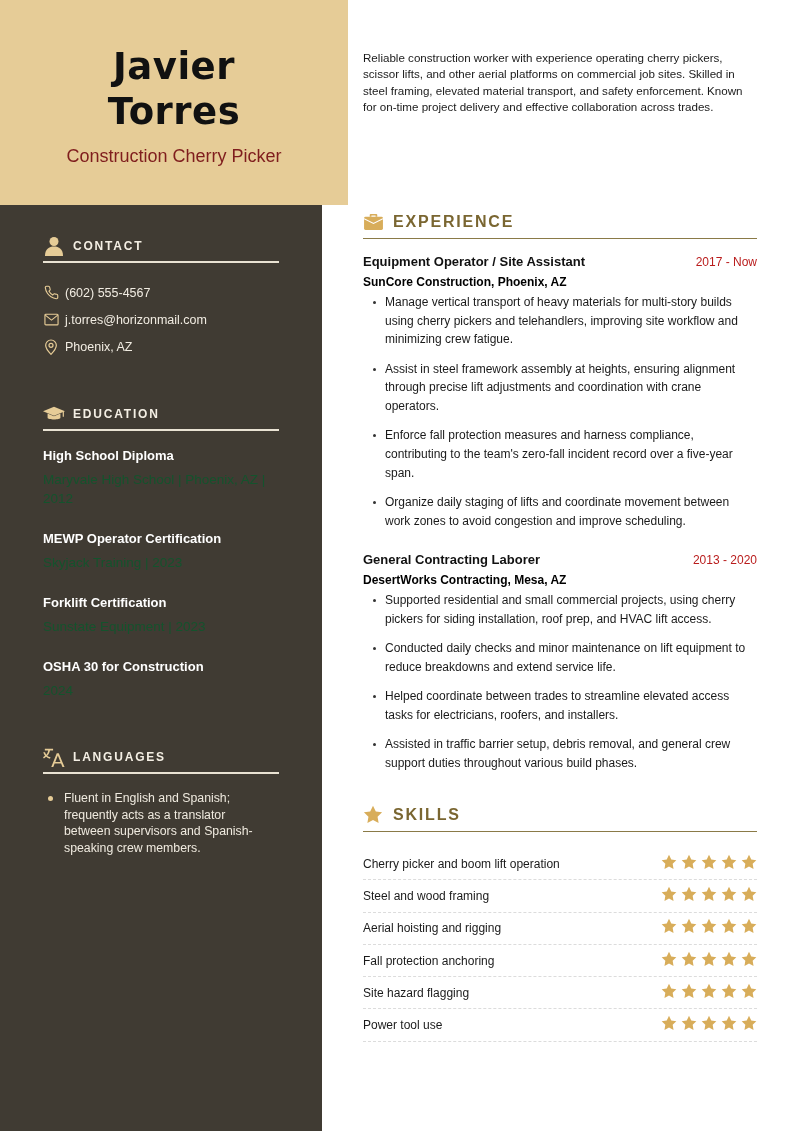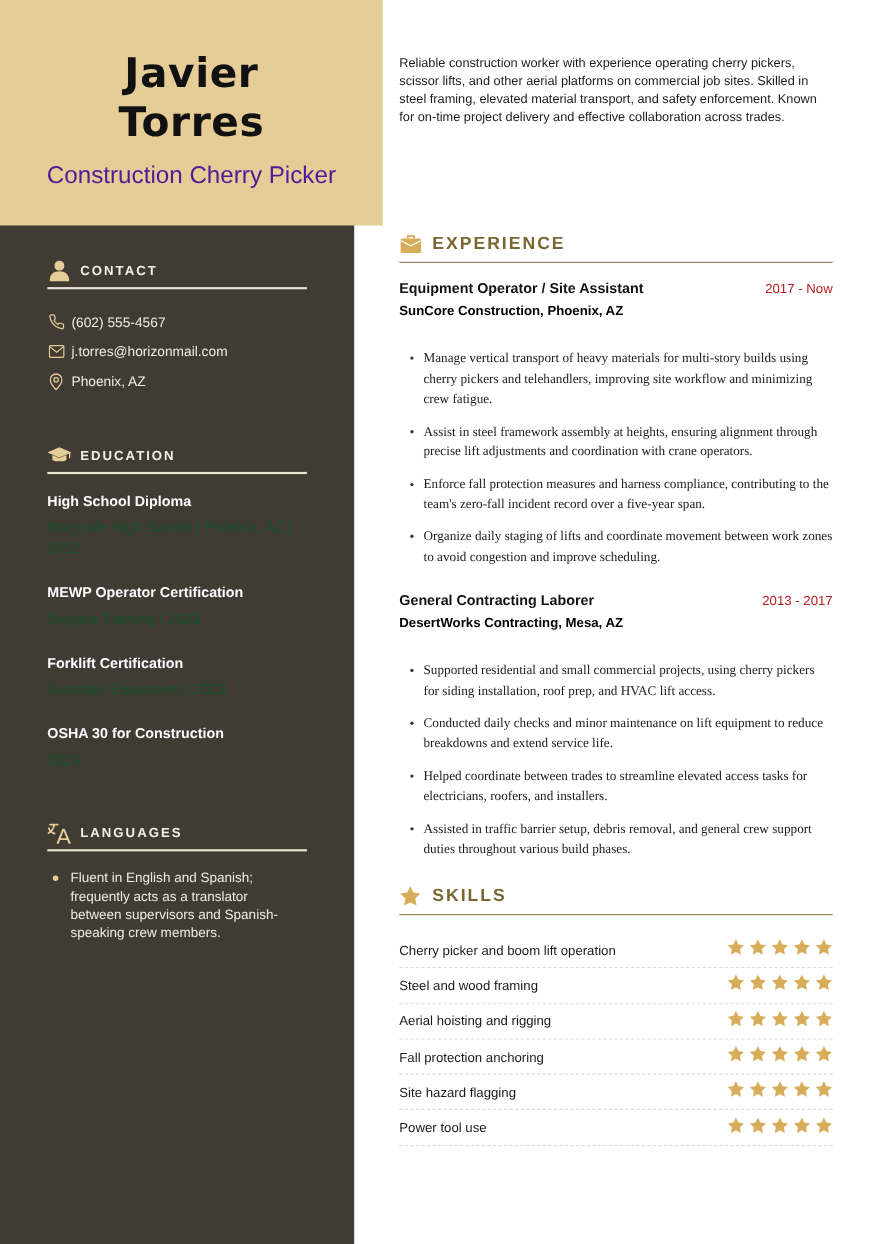--- a/index.html
+++ b/index.html
@@ -3,21 +3,21 @@
 <meta charset="utf-8">
 <style>
   * { box-sizing: border-box; margin: 0; padding: 0; }
   html, body { width: 800px; height: 1131px; background: #ffffff; overflow: hidden; }
   body { font-family: "Liberation Sans", "DejaVu Sans", sans-serif; color: #1d1d1d; position: relative; }
 
   
   .left { position: absolute; left: 0; top: 0; width: 322px; height: 1131px; background: #403b33; }
   .header-band { position: absolute; left: 0; top: 0; width: 348px; height: 205px; background: #e6cc97; text-align: center; }
   .name { font-family: "DejaVu Sans", sans-serif; font-weight: bold; font-size: 37px; line-height: 45px; color: #111; padding-top: 44px; letter-spacing: 0.5px; }
-  .title { font-size: 22px; color: #4c1d95; margin-top: 12px; }
+  .title { font-size: 18px; color: #7f1d1d; margin-top: 12px; }
 
   .lsec { position: absolute; left: 43px; width: 236px; }
   .lsec-head { display: flex; align-items: center; height: 30px; border-bottom: 2px solid #e9e2d3; padding-bottom: 2px; }
   .lsec-head .ico { width: 22px; height: 22px; margin-right: 8px; display: flex; align-items: center; justify-content: center; }
   .lsec-head .txt { color: #f4efe4; font-weight: bold; font-size: 12px; letter-spacing: 1.8px; }
 
   .contact-list { margin-top: 16px; }
   .contact-item { display: flex; align-items: center; height: 27px; color: #f1ece2; font-size: 12.5px; }
   .contact-item .cico { width: 16px; height: 16px; margin-right: 6px; display: flex; align-items: center; justify-content: center; }
 
@@ -38,21 +38,21 @@
   .rsec-head .txt { color: #7a6631; font-weight: bold; font-size: 16px; letter-spacing: 1.8px; }
 
   .summary { font-size: 11.6px; line-height: 16.3px; color: #1a1a1a; margin-top: 13px; }
 
   .job { margin-top: 15px; }
   .job + .job { margin-top: 22px; }
   .job-top { display: flex; justify-content: space-between; align-items: baseline; }
   .job-title { font-weight: bold; font-size: 13px; color: #111; }
   .job-date { font-size: 12px; color: #b91c1c; }
   .job-company { color: #000000; font-weight: bold; font-size: 12px; margin-top: 6px; }
-  .bullets { list-style: none; margin-top: 27px; font-family: Liberation Serif, serif; }
+  .bullets { list-style: none; margin-top: 4px; }
   .bullet { position: relative; padding-left: 22px; font-size: 12px; line-height: 18.7px; color: #1a1a1a; margin-bottom: 10.5px; }
   .bullet:last-child { margin-bottom: 0; }
   .bullet .bdot { position: absolute; left: 10px; top: 8px; width: 3px; height: 3px; background: #333; border-radius: 50%; }
 
   .skills { margin-top: 16px; }
   .skill-row { display: flex; justify-content: space-between; align-items: center; height: 32.3px; border-bottom: 1px dashed #dcdcdc; }
   .skill-name { font-size: 12px; color: #1a1a1a; }
   .stars { display: flex; gap: 4px; }
   .star { width: 16px; height: 16px; }
 </style>
@@ -184,21 +184,21 @@
       <li class="bullet"><span class="bdot"></span><span>Manage vertical transport of heavy materials for multi-story builds using cherry pickers and telehandlers, improving site workflow and minimizing crew fatigue.</span></li>
       <li class="bullet"><span class="bdot"></span><span>Assist in steel framework assembly at heights, ensuring alignment through precise lift adjustments and coordination with crane operators.</span></li>
       <li class="bullet"><span class="bdot"></span><span>Enforce fall protection measures and harness compliance, contributing to the team's zero-fall incident record over a five-year span.</span></li>
       <li class="bullet"><span class="bdot"></span><span>Organize daily staging of lifts and coordinate movement between work zones to avoid congestion and improve scheduling.</span></li>
     </ul>
   </div>
 
   <div class="job">
     <div class="job-top">
       <span class="job-title">General Contracting Laborer</span>
-      <span class="job-date">2013 - 2017</span>
+      <span class="job-date">2013 - 2020</span>
     </div>
     <div class="job-company">DesertWorks Contracting, Mesa, AZ</div>
     <ul class="bullets">
       <li class="bullet"><span class="bdot"></span><span>Supported residential and small commercial projects, using cherry pickers for siding installation, roof prep, and HVAC lift access.</span></li>
       <li class="bullet"><span class="bdot"></span><span>Conducted daily checks and minor maintenance on lift equipment to reduce breakdowns and extend service life.</span></li>
       <li class="bullet"><span class="bdot"></span><span>Helped coordinate between trades to streamline elevated access tasks for electricians, roofers, and installers.</span></li>
       <li class="bullet"><span class="bdot"></span><span>Assisted in traffic barrier setup, debris removal, and general crew support duties throughout various build phases.</span></li>
     </ul>
   </div>
 </section>

